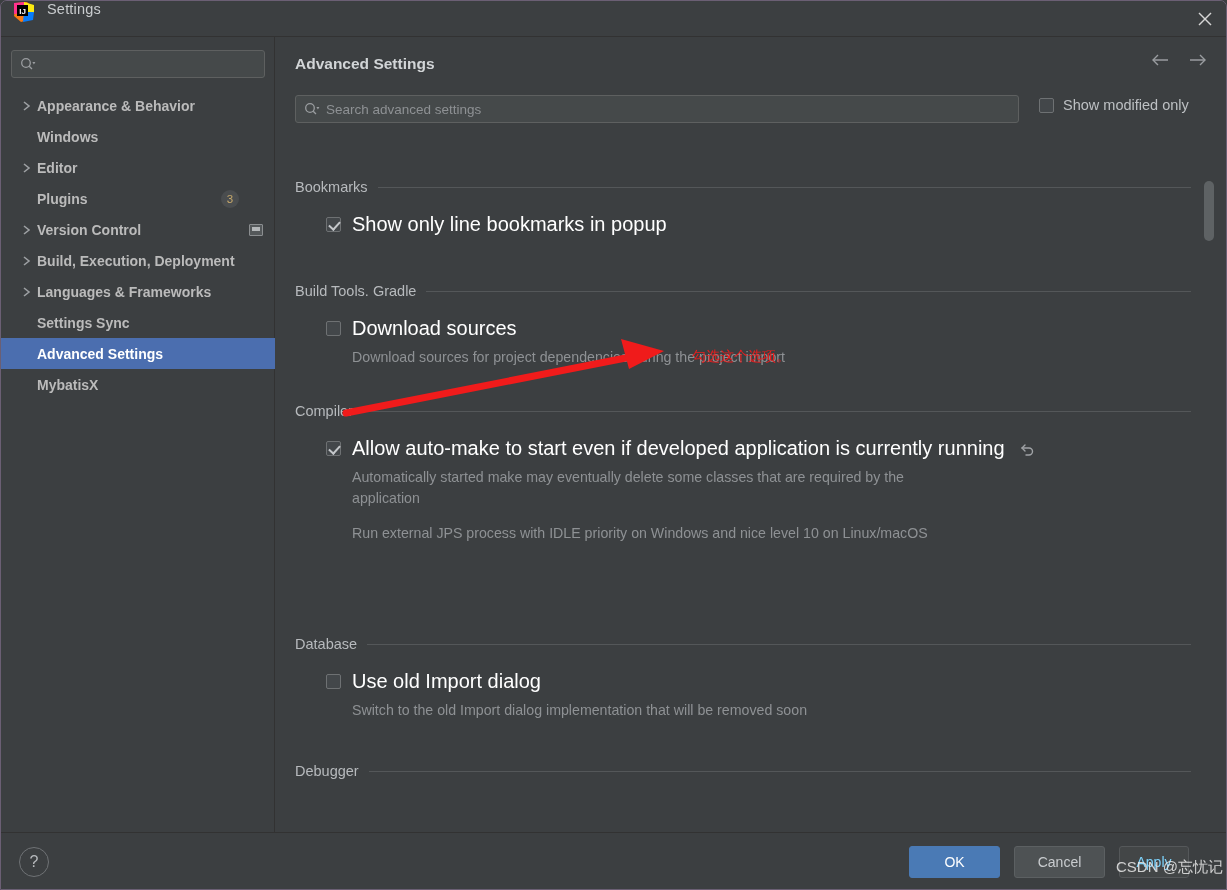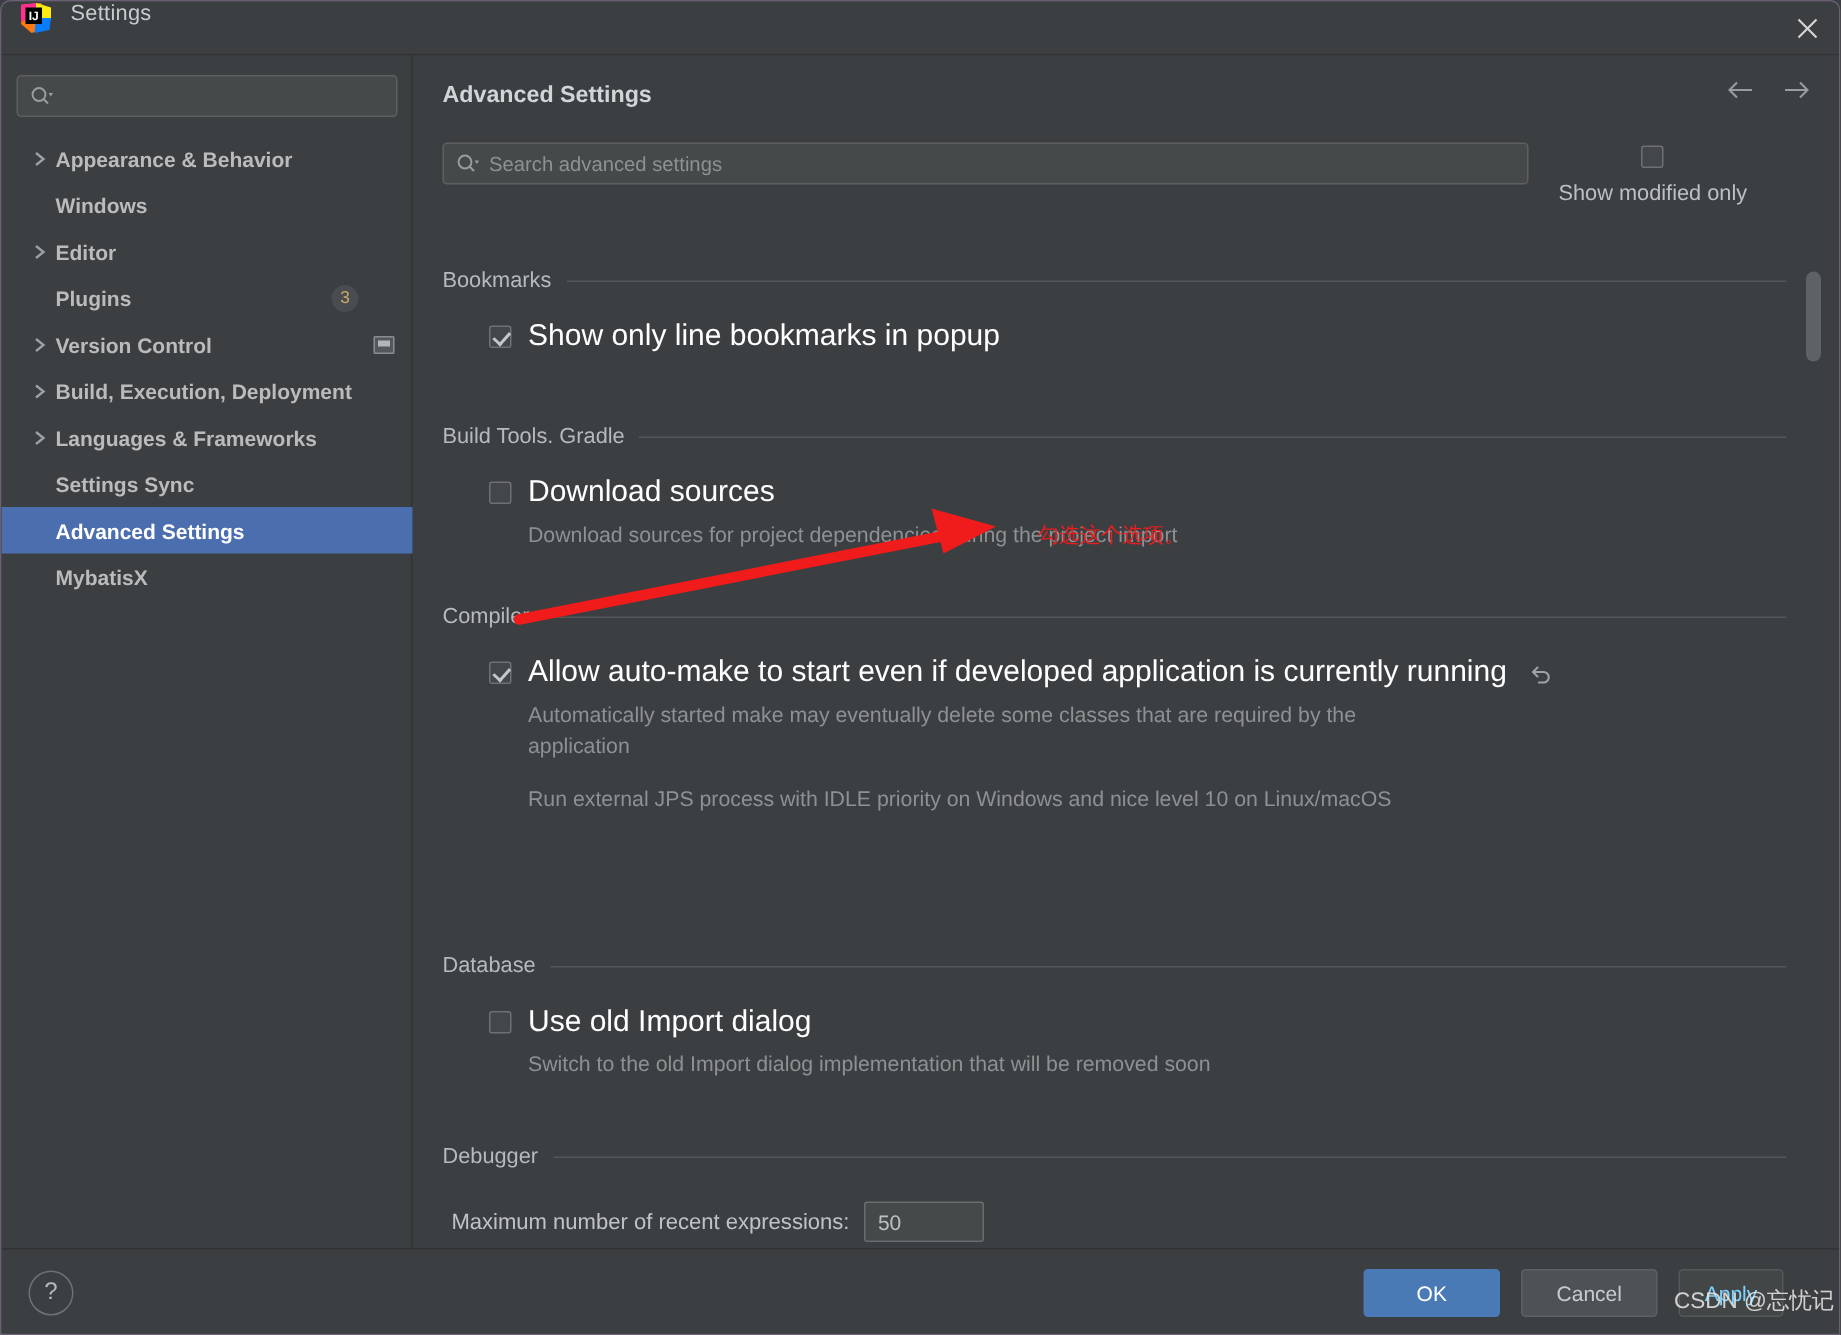--- a/index.html
+++ b/index.html
@@ -129,21 +129,21 @@
   }
   .adv-search input {
     background: transparent; border: none; outline: none;
     color: #b1b3b5; font-size: 13.5px; flex: 1;
     font-family: "Liberation Sans", sans-serif; padding: 0 4px;
   }
   .adv-search input::placeholder { color: #8e9194; }
 
   .mod-only {
     position: absolute; left: 763px; top: 60px;
-    display: flex; align-items: center; gap: 9px; flex-direction: column;
+    display: flex; align-items: center; gap: 9px;
   }
   .mod-only .cb-label { color: #bdc0c3; font-size: 14.5px; }
 
   
   .cbox {
     width: 15px; height: 15px; flex: none;
     border: 1px solid #6e7173; border-radius: 2px;
     background: #43474a;
     position: relative;
   }
@@ -463,26 +463,20 @@
               <span class="opt-label">Use old Import dialog</span>
             </div>
             <div class="opt-desc" style="margin-top: 7px; margin-left: 26px; max-width: 600px;">Switch to the old Import dialog implementation that will be removed soon</div>
           </div>
         </div>
         <div class="section" style="top: 626px;">
           <div class="sec-head">
             <span>Debugger</span>
             <span class="rule"></span>
           </div>
-          <div class="spinner-row" style="margin-top: 22px; margin-left: 6px;">
-            <span class="spinner-label">Maximum number of recent expressions:</span>
-            <span class="spinner-box">
-              <span class="val">50</span>
-            </span>
-          </div>
         </div>
       </div>
 
     <div class="vscroll-track"></div>
     <div class="vscroll-thumb"></div>
   </div>
 
   <div class="annot-layer">
     <svg width="1227" height="890" style="position:absolute;left:0;top:0;">
       <g>

